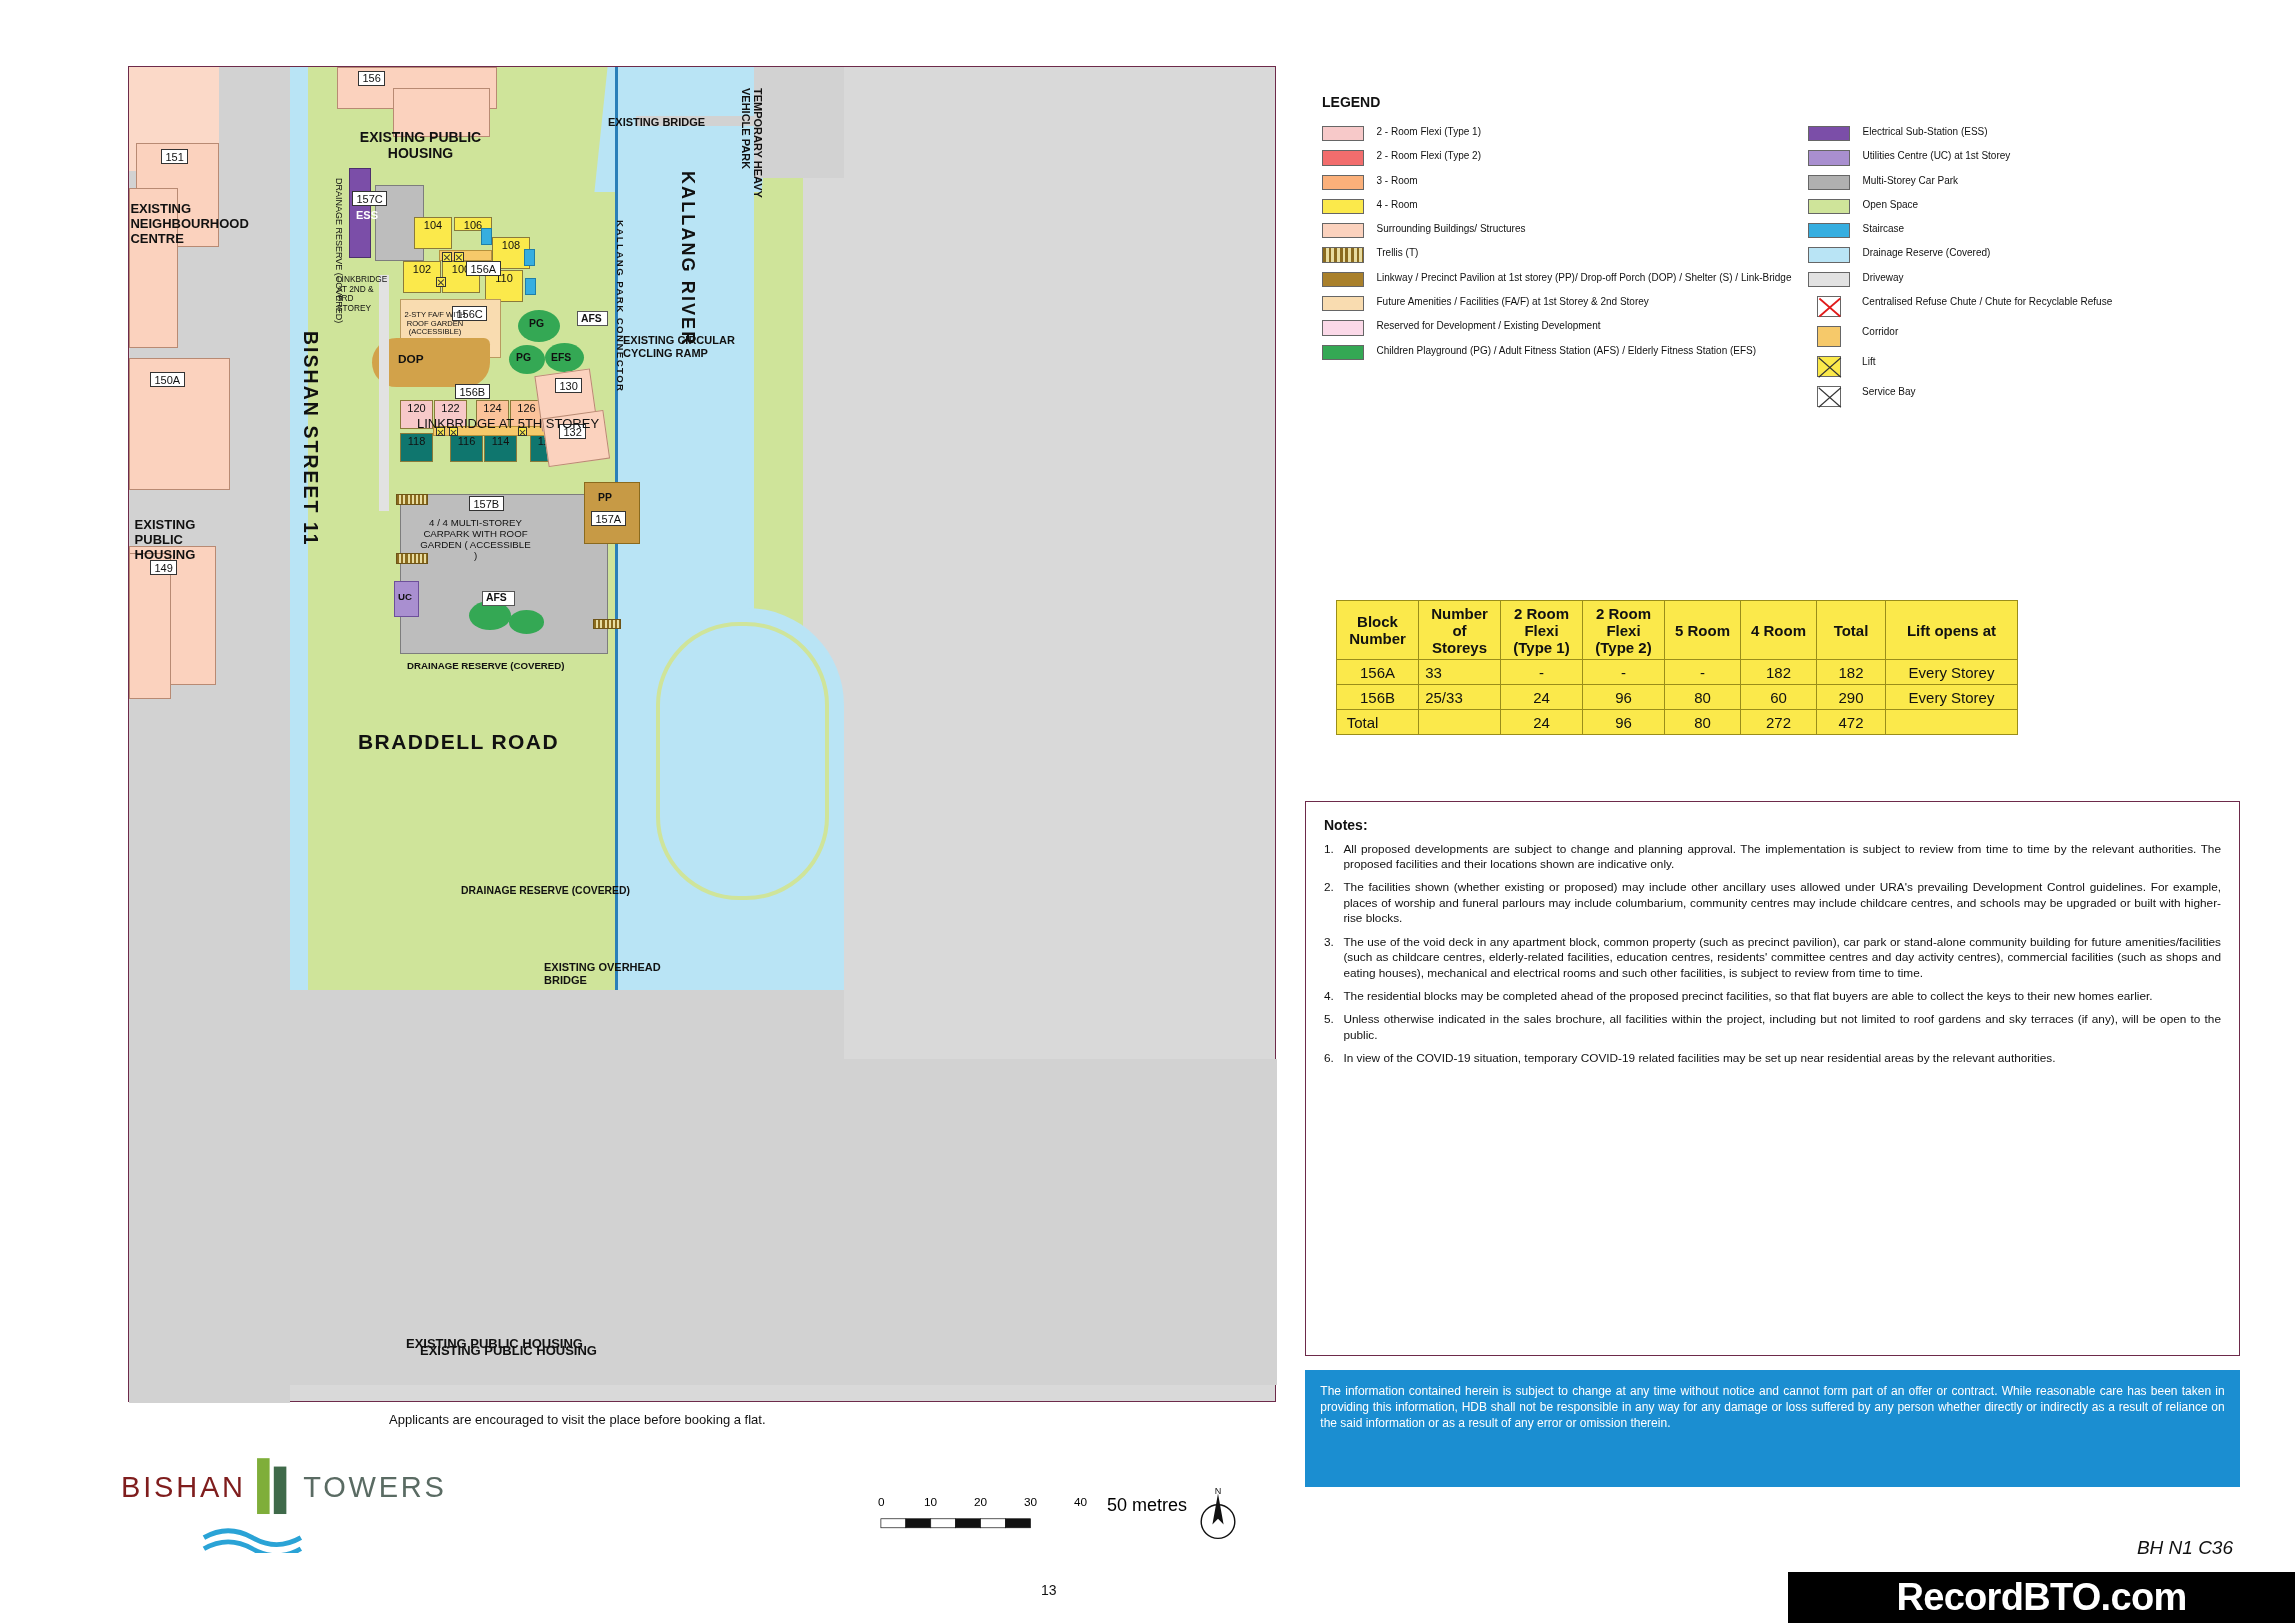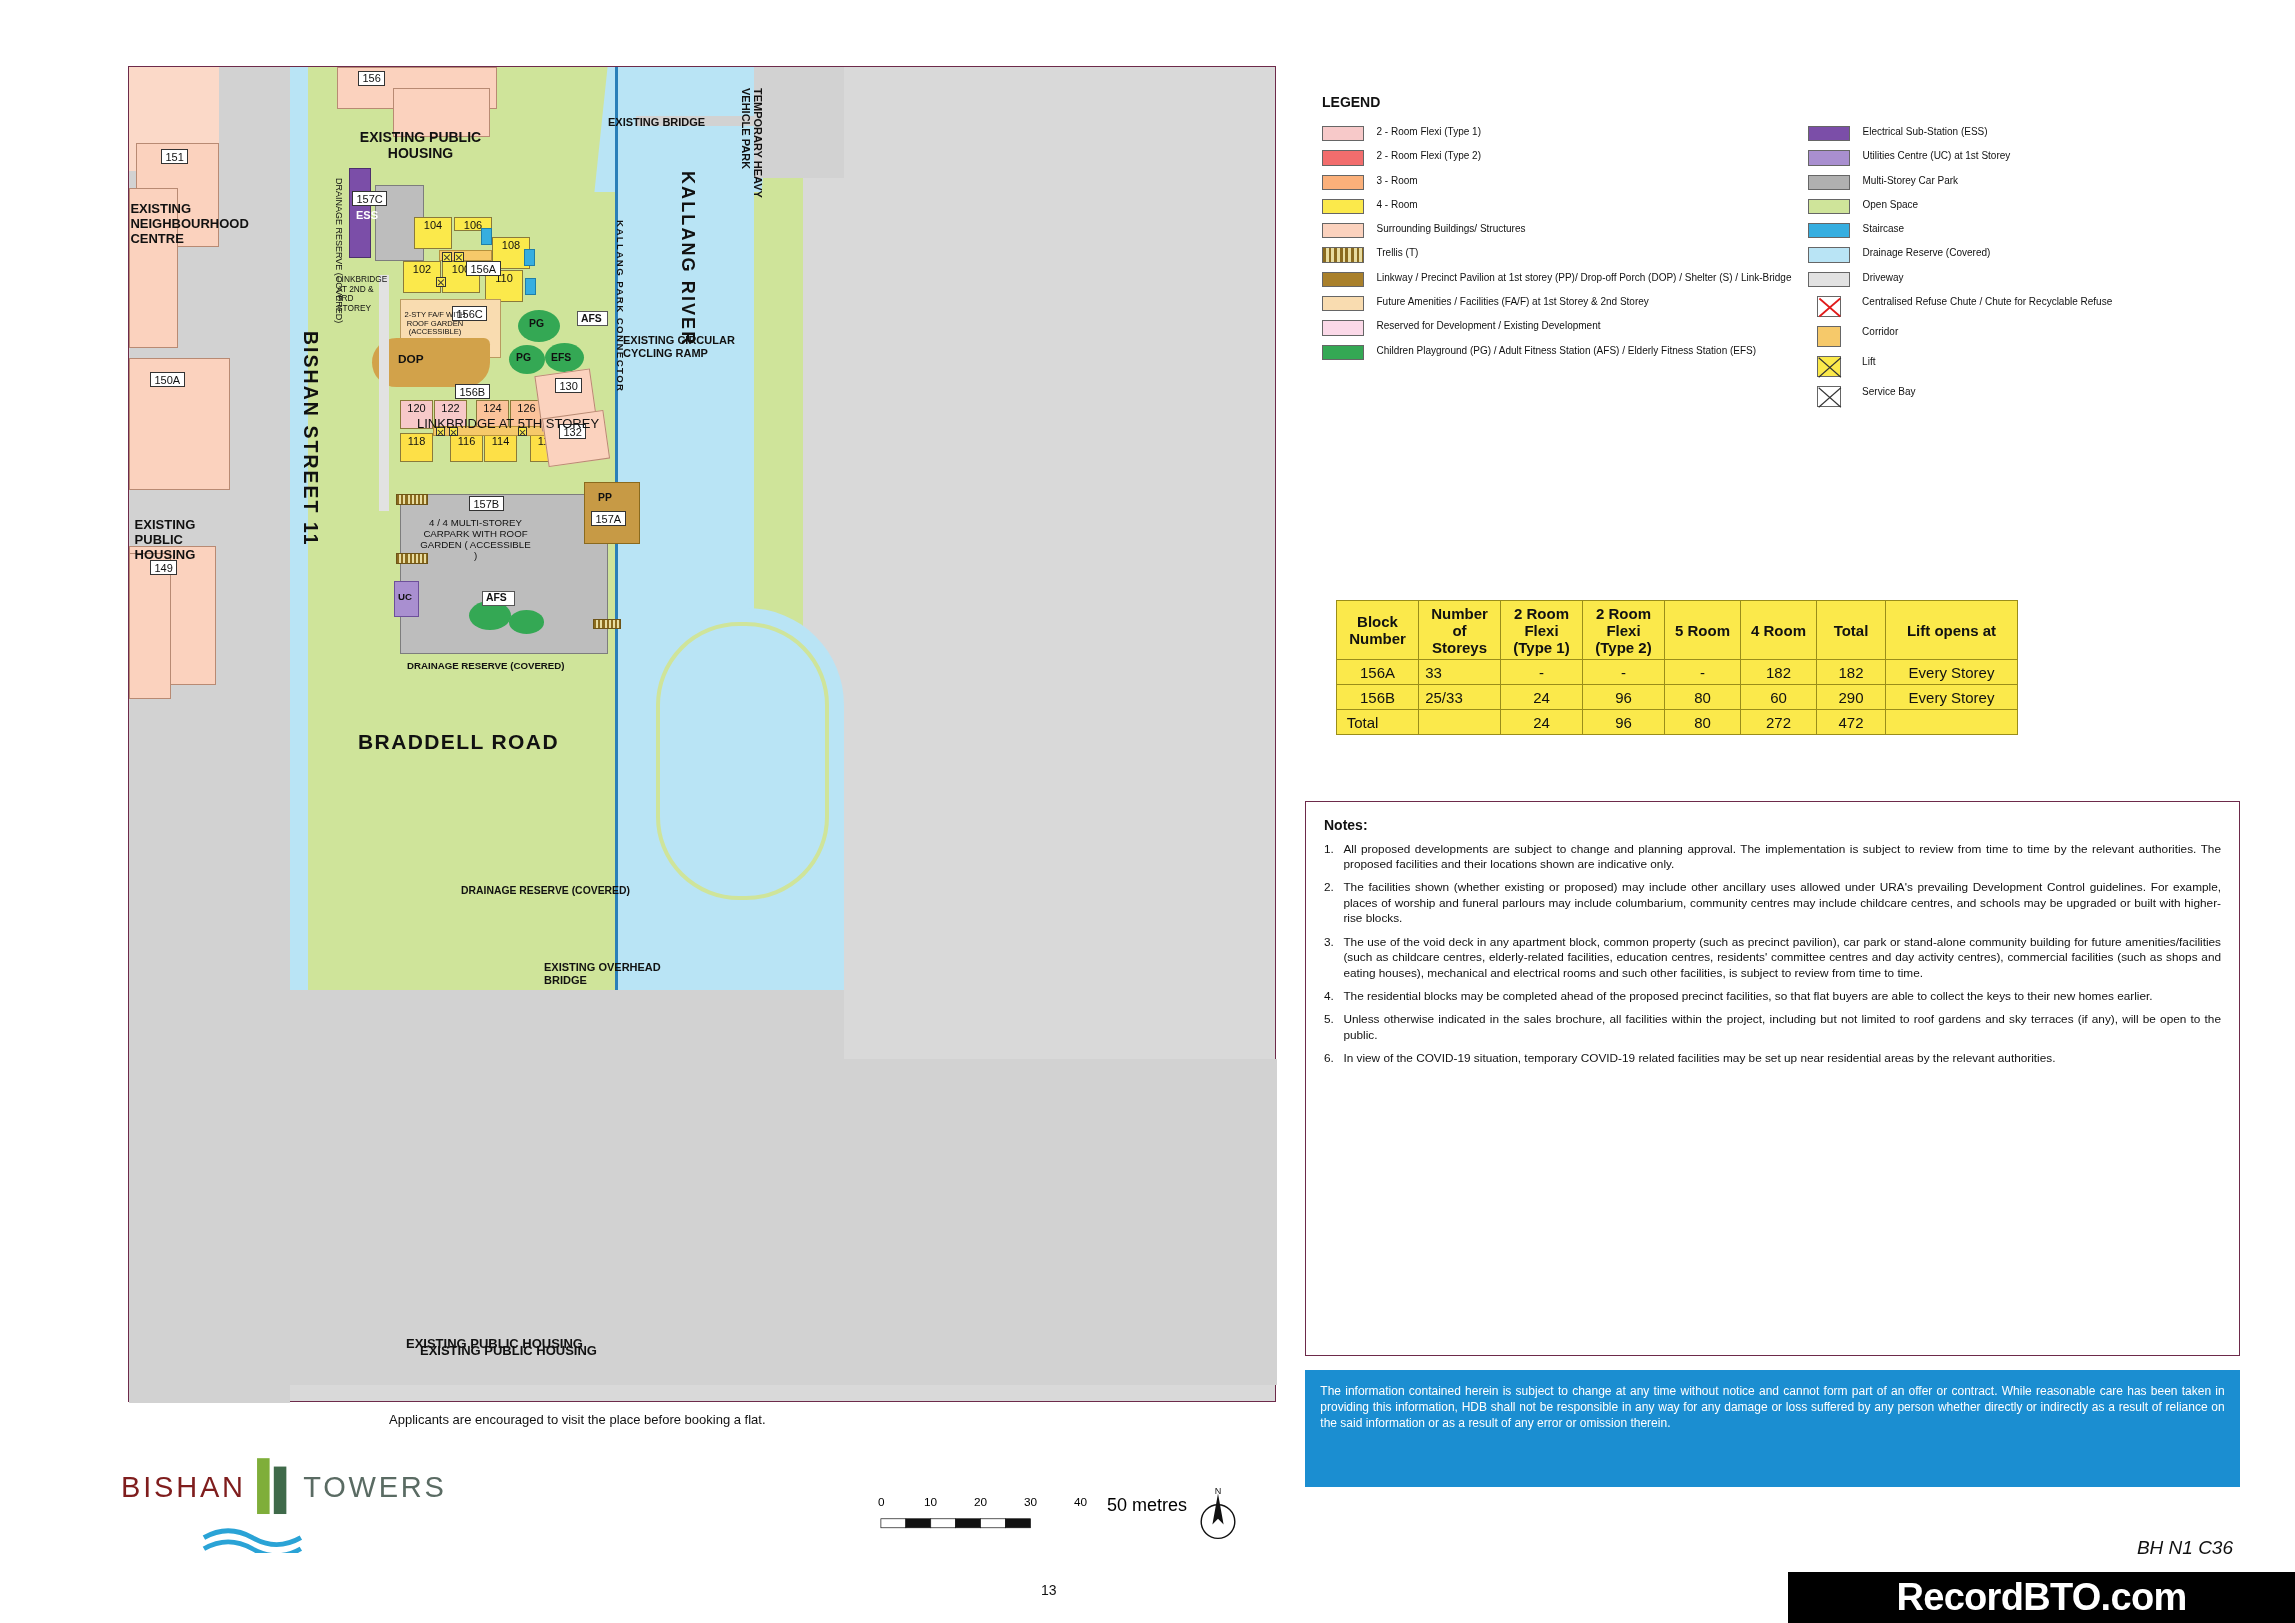--- a/index.html
+++ b/index.html
@@ -28,21 +28,21 @@
   .vlabel { writing-mode: vertical-rl; }
   .blocktag {
     position:absolute; background:#fff; border:0.7px solid #333;
     font-size:11px; padding:0.7px 3.5px; text-align:center; color:#111;
   }
   .unit {
     position:absolute; border:0.7px solid #8a7a3a; font-size:11px;
     text-align:center; color:#111; line-height:1.0; padding-top:2.1px;
   }
   .u4 { background:#fbe94b; }
-  .u2b { background:#fde047; }
+  .u2b { background:#0f766e; }
   .u2a { background:#f7c9c9; }
   .u3 { background:#fbc39a; }
   .stair { background:#36aee0; border:0.7px solid #1f7ea8; position:absolute; }
   .corr { background:#f6c96a; border:0.7px solid #b5913c; position:absolute; }
   .lift { position:absolute; background:#fbe94b; border:0.7px solid #333; }
   .lift:before, .lift:after {
     content:""; position:absolute; left:0; top:50%; width:100%; height:0.7px; background:#333;
     transform-origin:center;
   }
   .lift:before { transform: rotate(45deg); }

